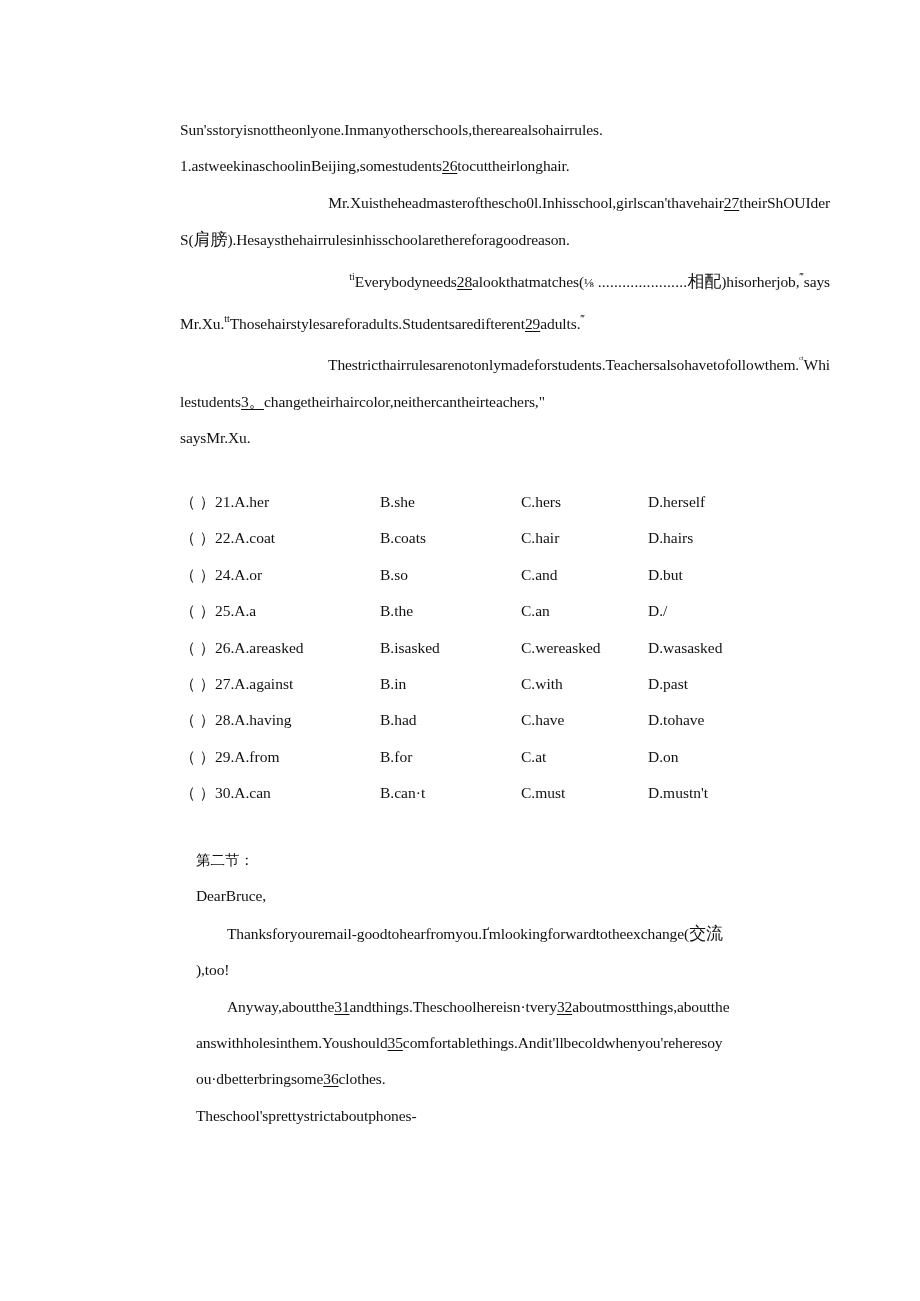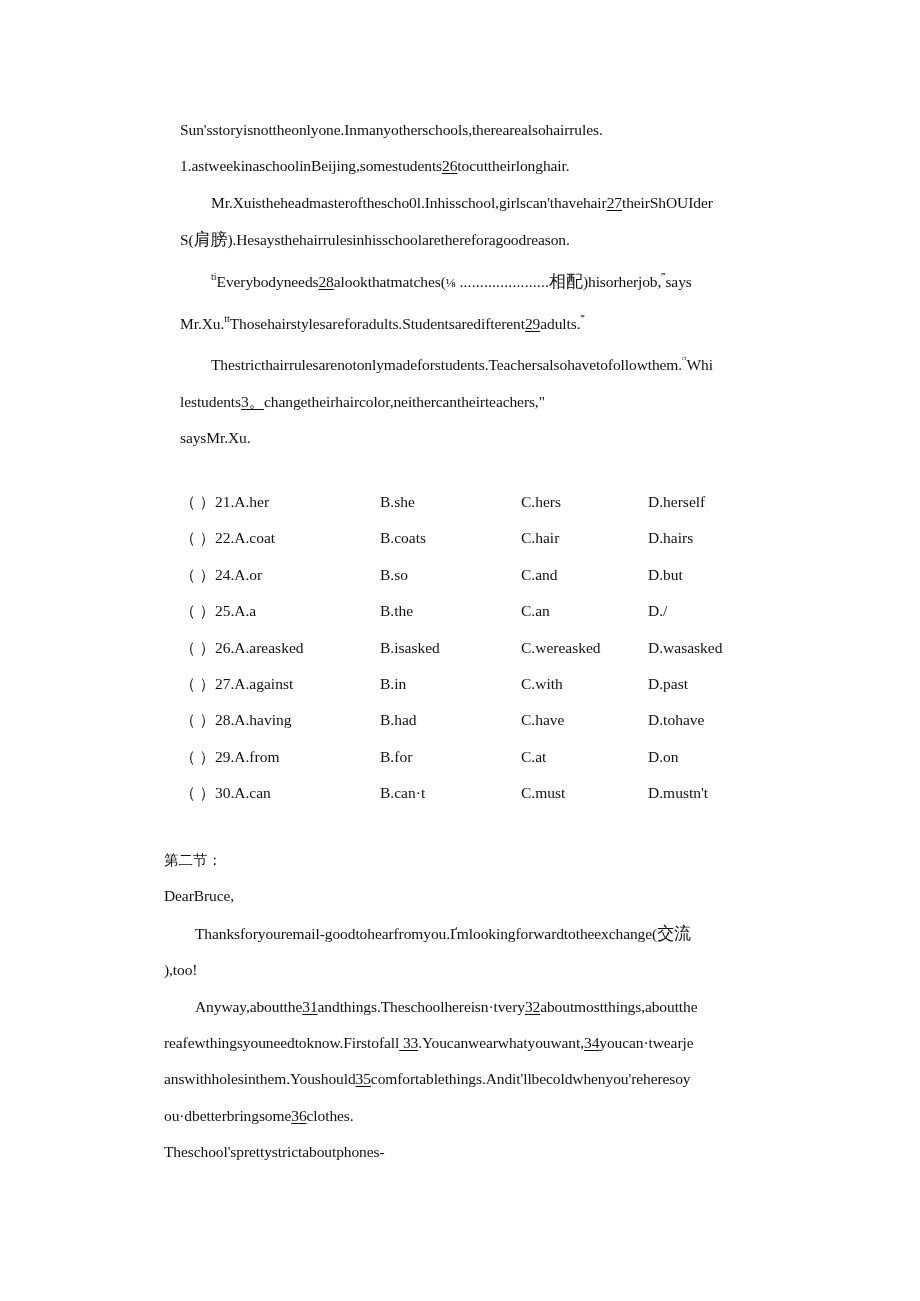--- a/index.html
+++ b/index.html
@@ -34,21 +34,21 @@
     top: 112px;
     width: 650px;
   }
   .pline {
     font-size: 15.5px;
     line-height: 36.4px;
     white-space: pre;
     letter-spacing: -0.1px;
     color: #111;
   }
-  .pline.indent { text-indent: 31px; }
+  .pline.indent { text-indent: 31px; text-align: right; }
 
   .blank {
     text-decoration: underline;
     text-underline-offset: 1.5px;
   }
   .sup {
     font-size: 10px;
     vertical-align: 7px;
     letter-spacing: 0;
   }
@@ -78,21 +78,21 @@
     left: 0;
     top: 0;
   }
   .opt-b { position: absolute; left: 200px; top: 0; }
   .opt-c { position: absolute; left: 341px; top: 0; }
   .opt-d { position: absolute; left: 468px; top: 0; }
 
   
   .section2 {
     position: absolute;
-    left: 120px;
+    left: 152px;
     top: 842px;
     width: 660px;
   }
   .s2line {
     font-size: 15.5px;
     line-height: 36.4px;
     white-space: pre;
     letter-spacing: -0.1px;
   }
   .s2line.cjk-line {
@@ -130,19 +130,18 @@
       <div class="opt-row"><span class="opt-stem">（ ）29.A.from</span><span class="opt-b">B.for</span><span class="opt-c">C.at</span><span class="opt-d">D.on</span></div>
       <div class="opt-row"><span class="opt-stem">（ ）30.A.can</span><span class="opt-b">B.can·t</span><span class="opt-c">C.must</span><span class="opt-d">D.mustn't</span></div>
     </div>
 
   <div class="section2" id="section2-container">
       <div class="s2line cjk-line"><span>第二节：</span></div>
       <div class="s2line"><span>DearBruce,</span></div>
       <div class="s2line indent"><span>Thanksforyouremail-goodtohearfromyou.Ґmlookingforwardtotheexchange(</span><span class="cjk">交流</span></div>
       <div class="s2line"><span>),too!</span></div>
       <div class="s2line indent"><span>Anyway,aboutthe</span><span class="blank">31</span><span>andthings.Theschoolhereisn·tvery</span><span class="blank">32</span><span>aboutmostthings,aboutthe</span></div>
-      <div class="s2line"><span>reafewthingsyouneedtoknow.Firstofall</span><span class="blank"> 33</span><span>.Youcanwearwhatyouwant,</span><span class="blank">34</span><span>youcan·twearje</span></div>
       <div class="s2line"><span>answithholesinthem.Youshould</span><span class="blank">35</span><span>comfortablethings.Andit'llbecoldwhenyou'reheresoy</span></div>
       <div class="s2line"><span>ou·dbetterbringsome</span><span class="blank">36</span><span>clothes.</span></div>
       <div class="s2line"><span>Theschool'sprettystrictaboutphones-</span></div>
     </div>
 
 </div>
 
 </body></html>

